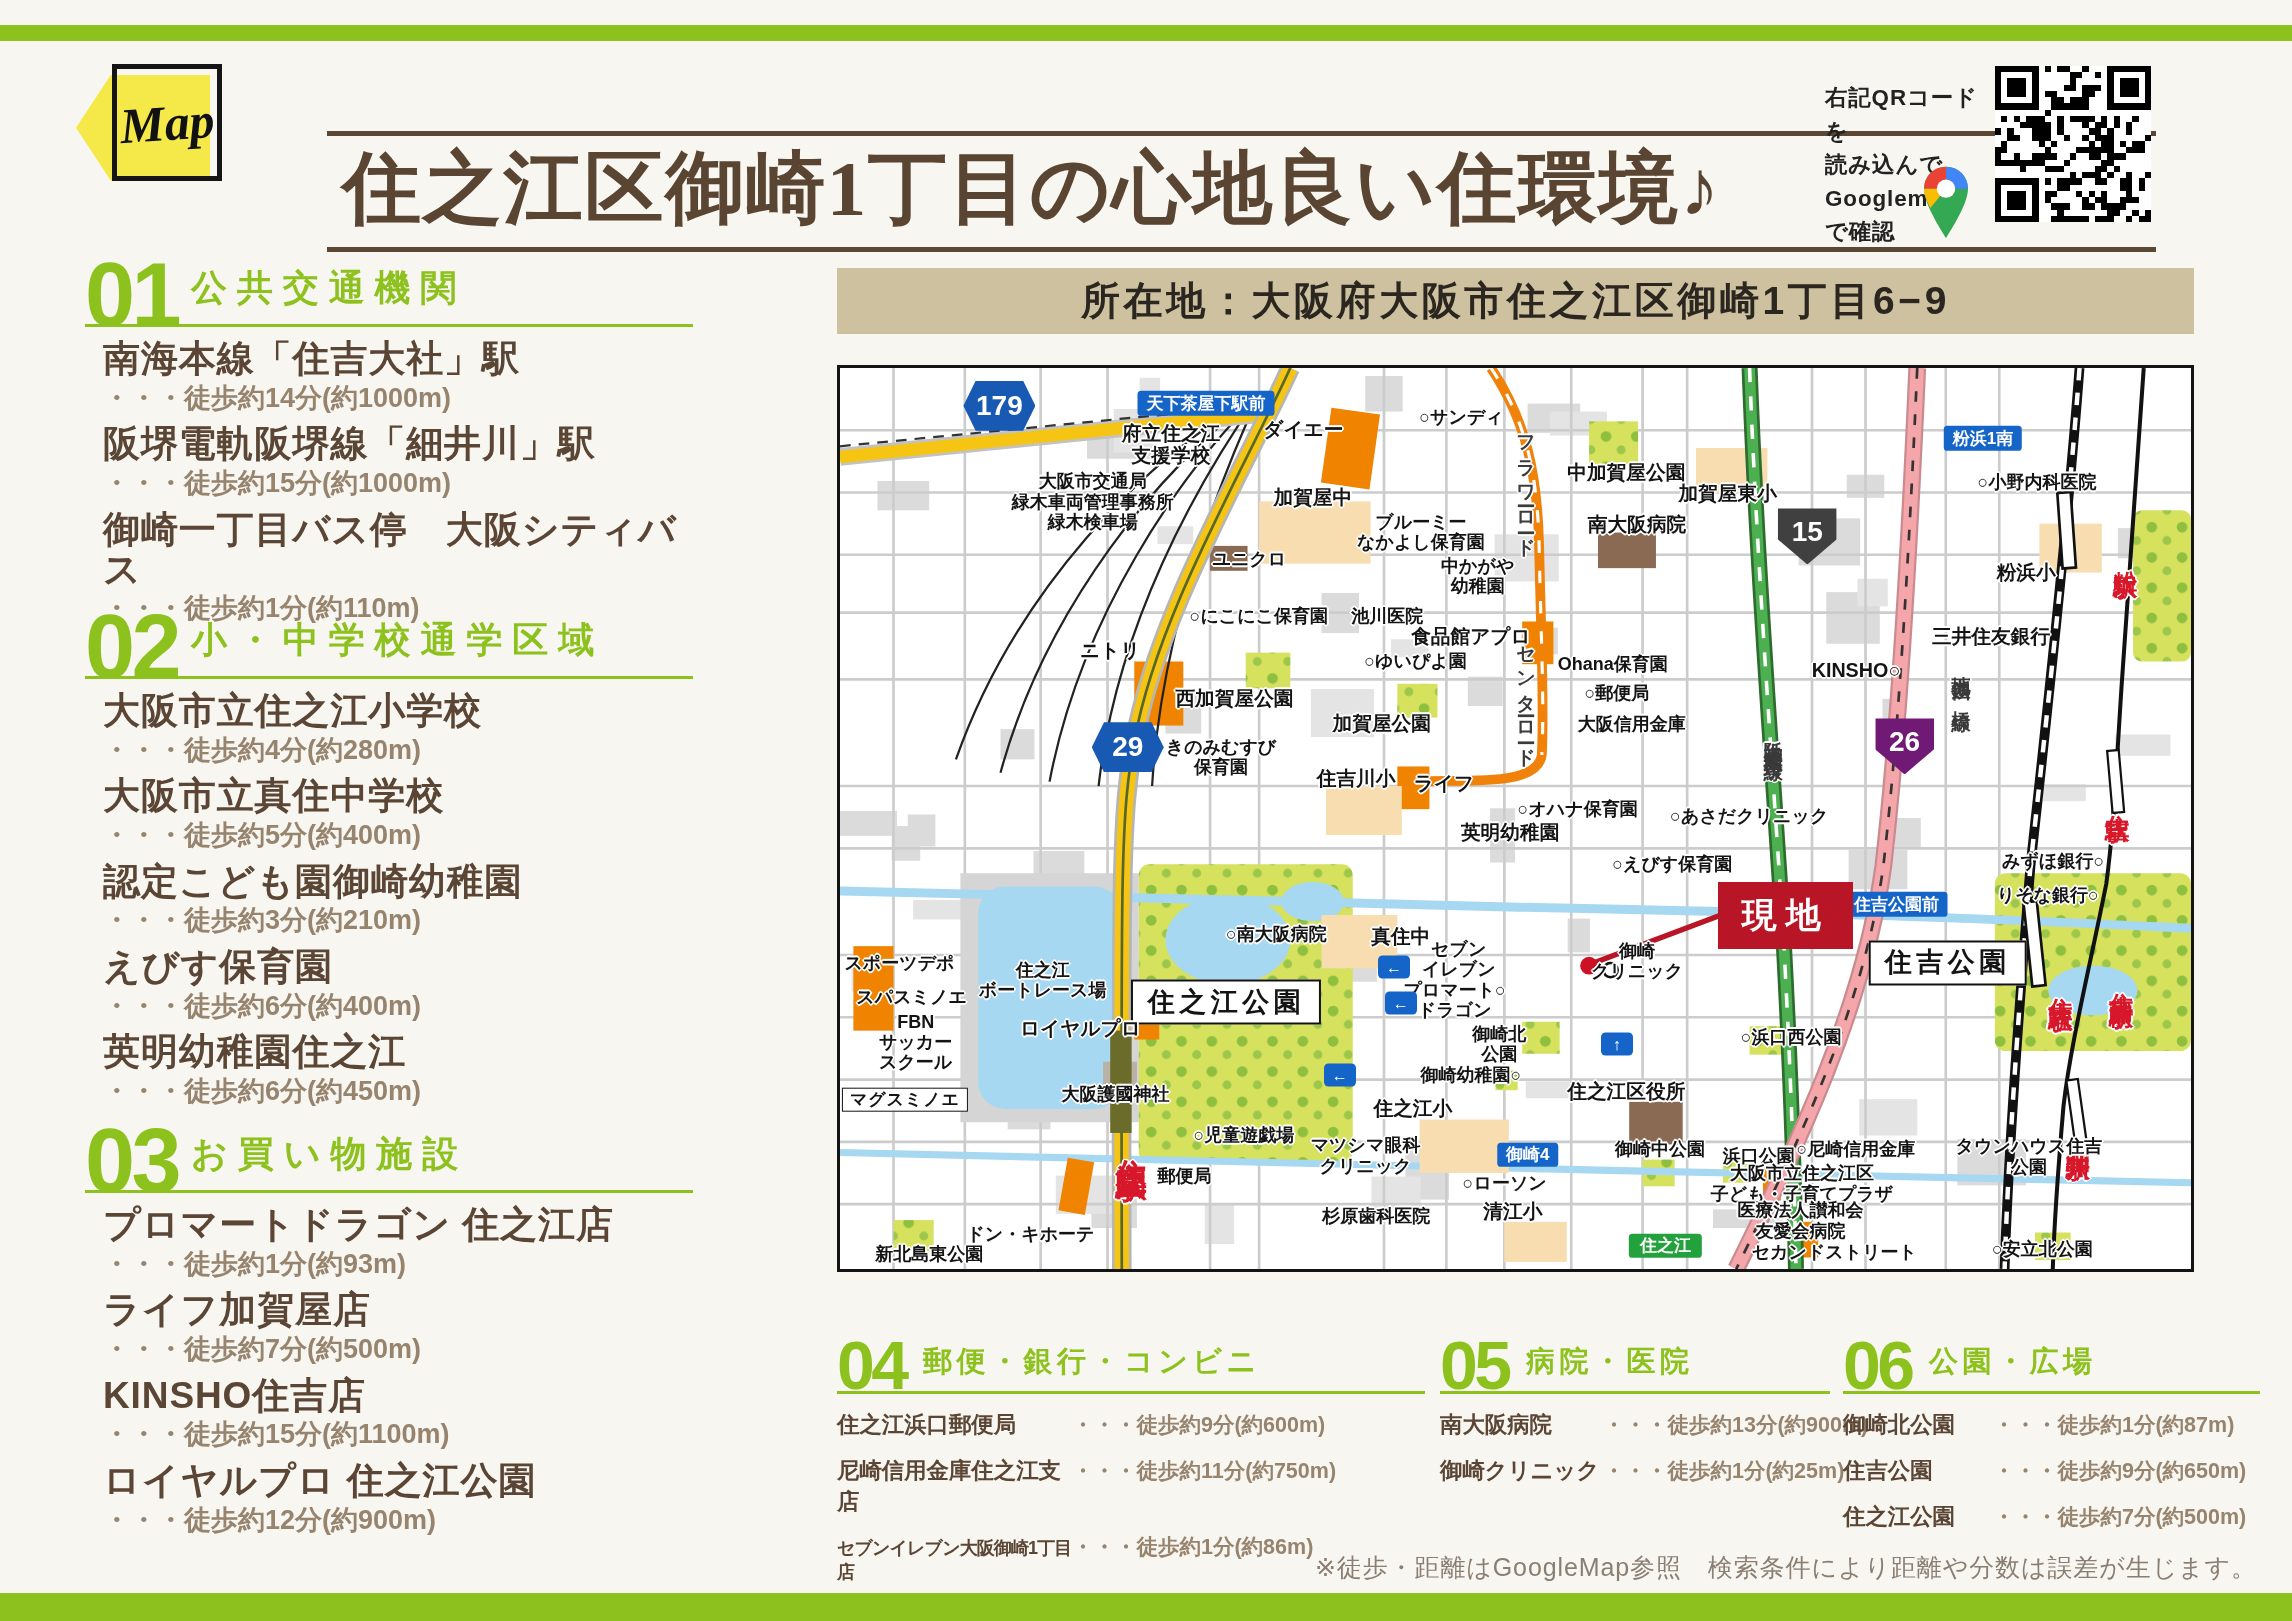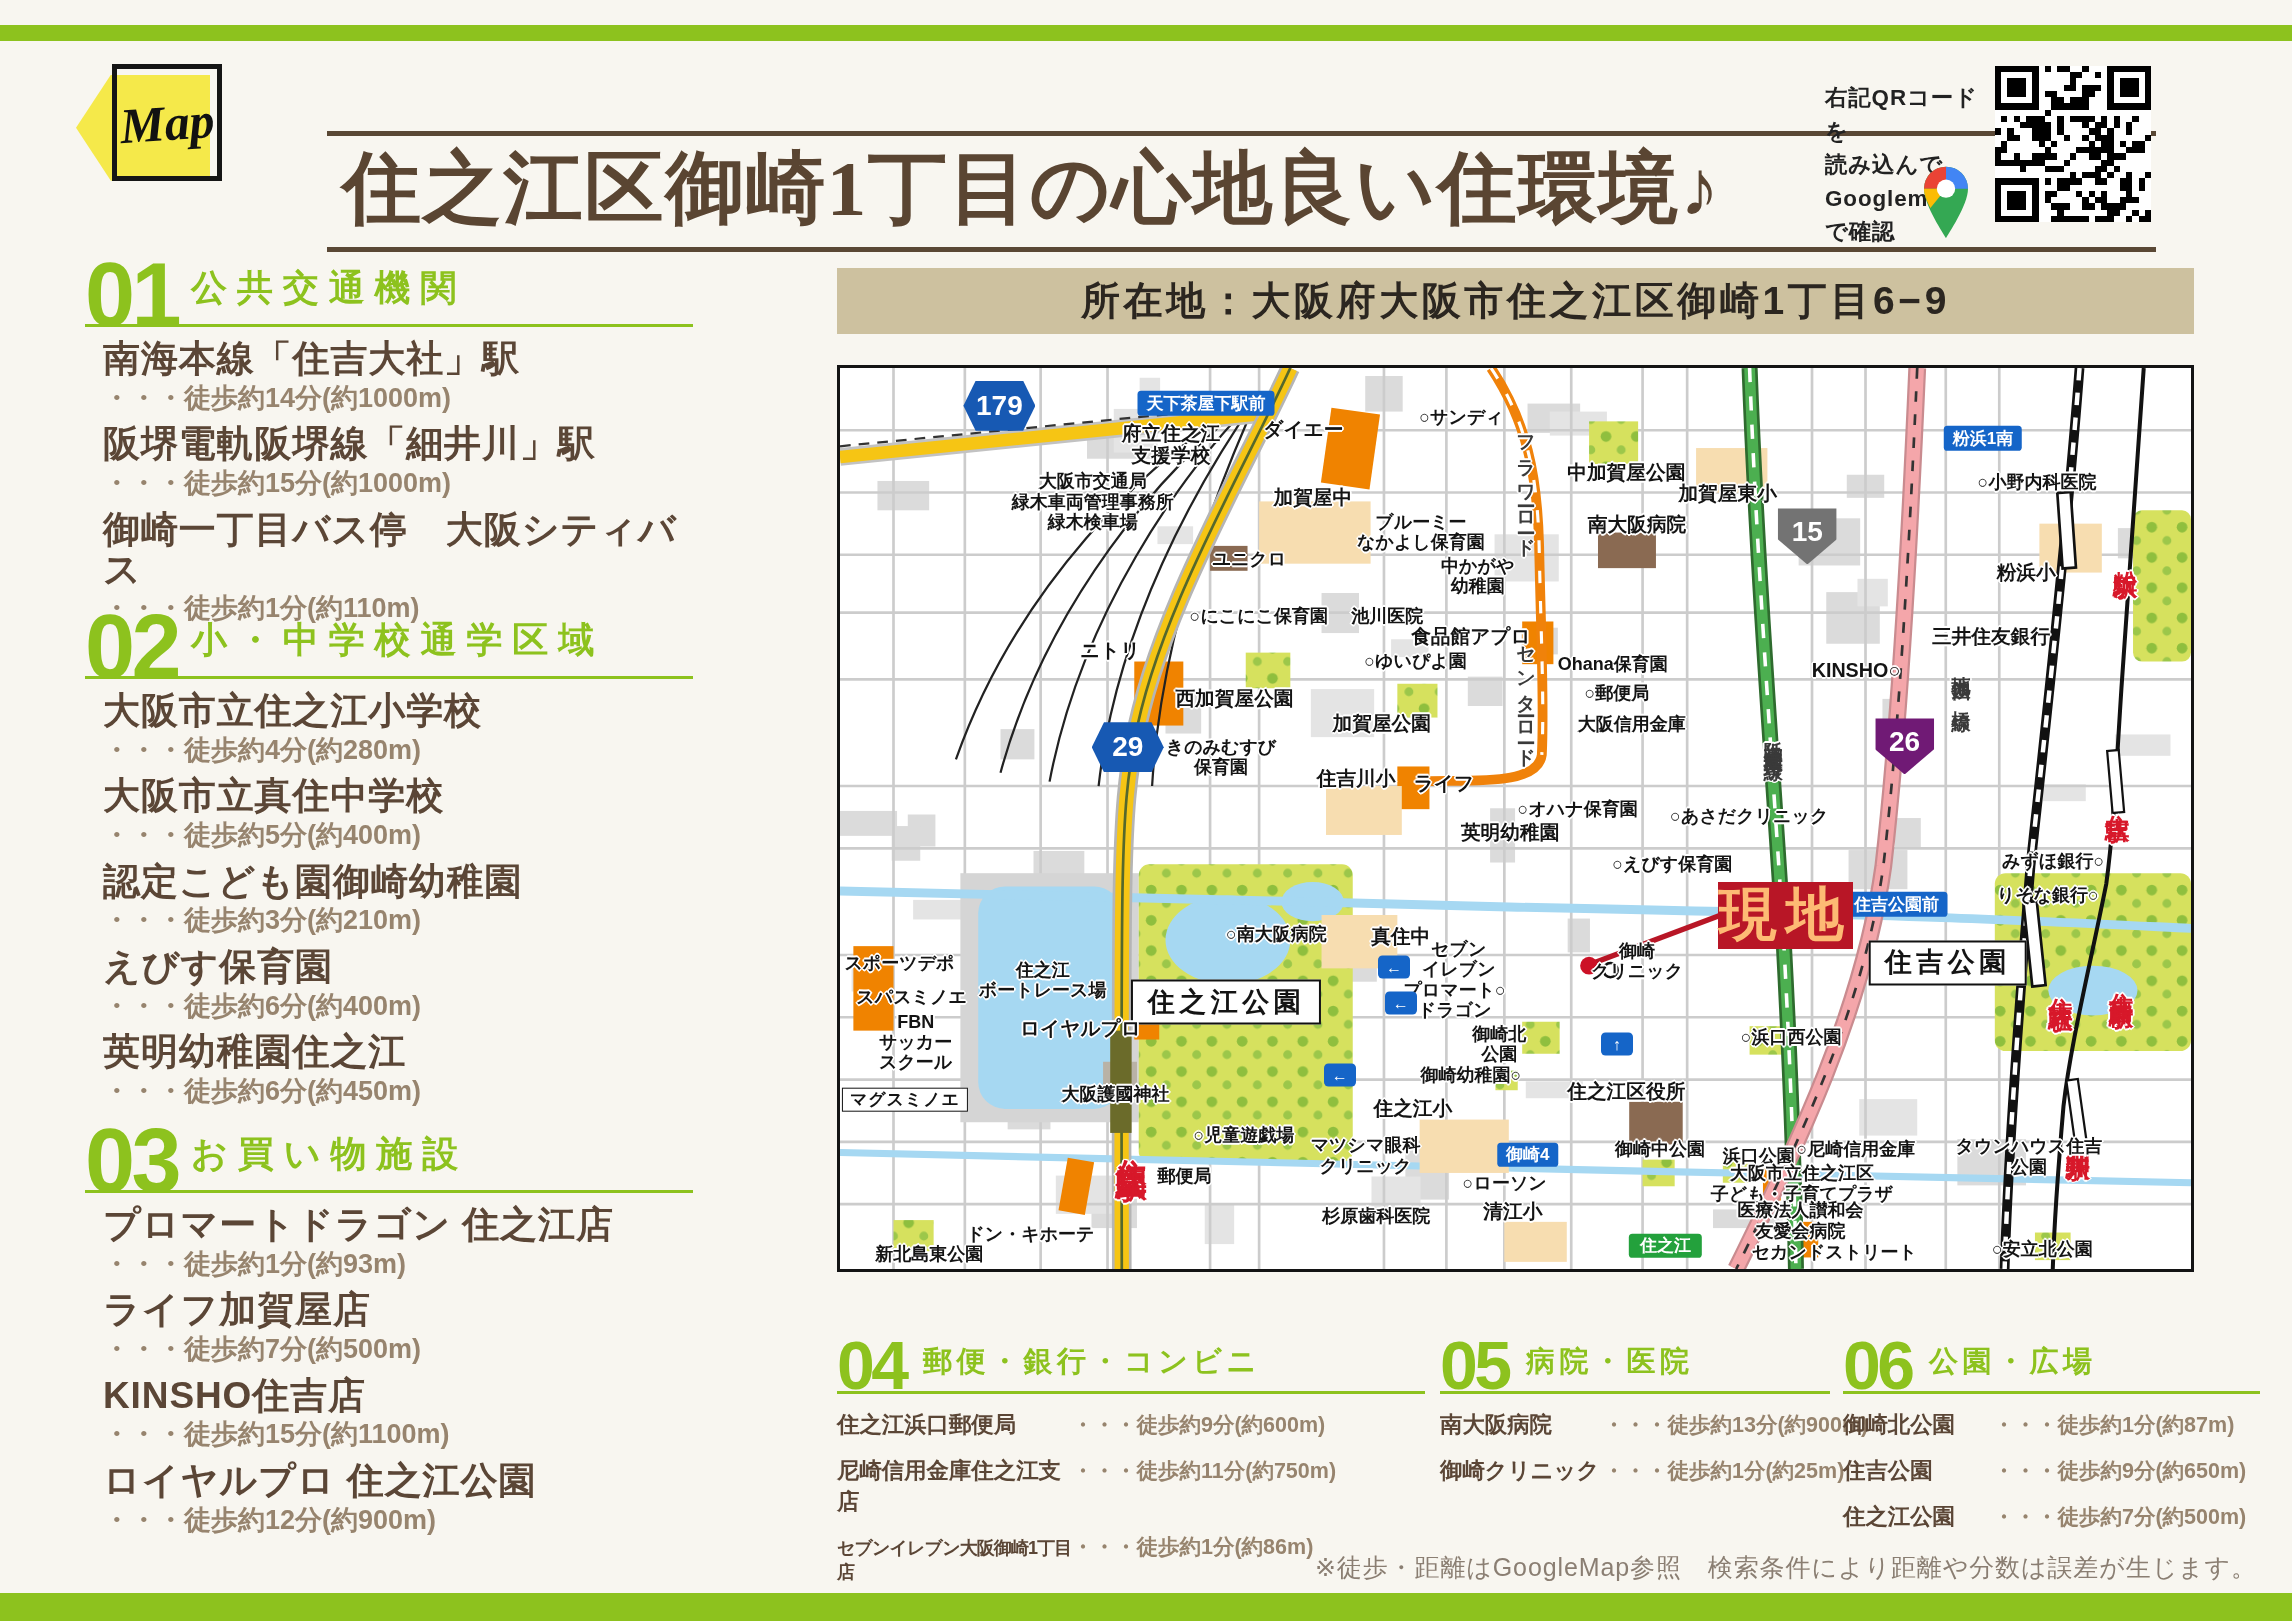--- a/index.html
+++ b/index.html
@@ -68,26 +68,26 @@
               white-space:nowrap;font-weight:700;text-shadow:none;}
   .boxed{background:#fff;border:2.7px solid #111;font-size:27px;font-weight:800;padding:5.4px 14.3px;
          white-space:nowrap;letter-spacing:4.5px;text-shadow:none;}
   .boxed-sm{font-size:17px;border:1.8px solid #111;padding:1.8px 7.2px;letter-spacing:0.9px;}
   .badge-hex{background:#1759b3;color:#fff;font-size:28px;font-weight:800;width:72px;height:50px;
              line-height:50px;text-align:center;text-shadow:none;
              clip-path:polygon(17% 0,83% 0,100% 50%,83% 100%,17% 100%,0 50%);}
   .badge-shield{color:#fff;font-size:28px;font-weight:800;width:59px;height:56px;line-height:48px;
                 text-align:center;text-shadow:none;
                 clip-path:polygon(0 0,100% 0,100% 55%,50% 100%,0 55%);}
-  .badge-g{background:#737373;}
+  .badge-g{background:#404040;}
   .badge-b{background:#701a75;}
   .arrow{background:#1565c8;color:#fff;width:32px;height:23px;line-height:23px;border-radius:4.5px;
          font-size:16px;font-weight:800;text-shadow:none;}
-  #genchi{position:absolute;left:65%;top:57%;width:10%;height:7.5%;background:#b81626;color:#fdba74;
-          display:flex;align-items:center;justify-content:center;font-size:58px;font-weight:800;
+  #genchi{position:absolute;left:65%;top:57%;width:10%;height:7.5%;background:#b81626;color:#ffffff;
+          display:flex;align-items:center;justify-content:center;font-size:35px;font-weight:800;
           letter-spacing:9px;z-index:5;}
 </style>
 </head>
 <body>
 
 <div id="canvas">
   <div id="bar-top" class="greenbar" style="background: rgb(141, 194, 30);"></div>
   <div id="bar-bottom" class="greenbar" style="background: rgb(141, 194, 30);"></div>
 
   <div id="map-badge">

